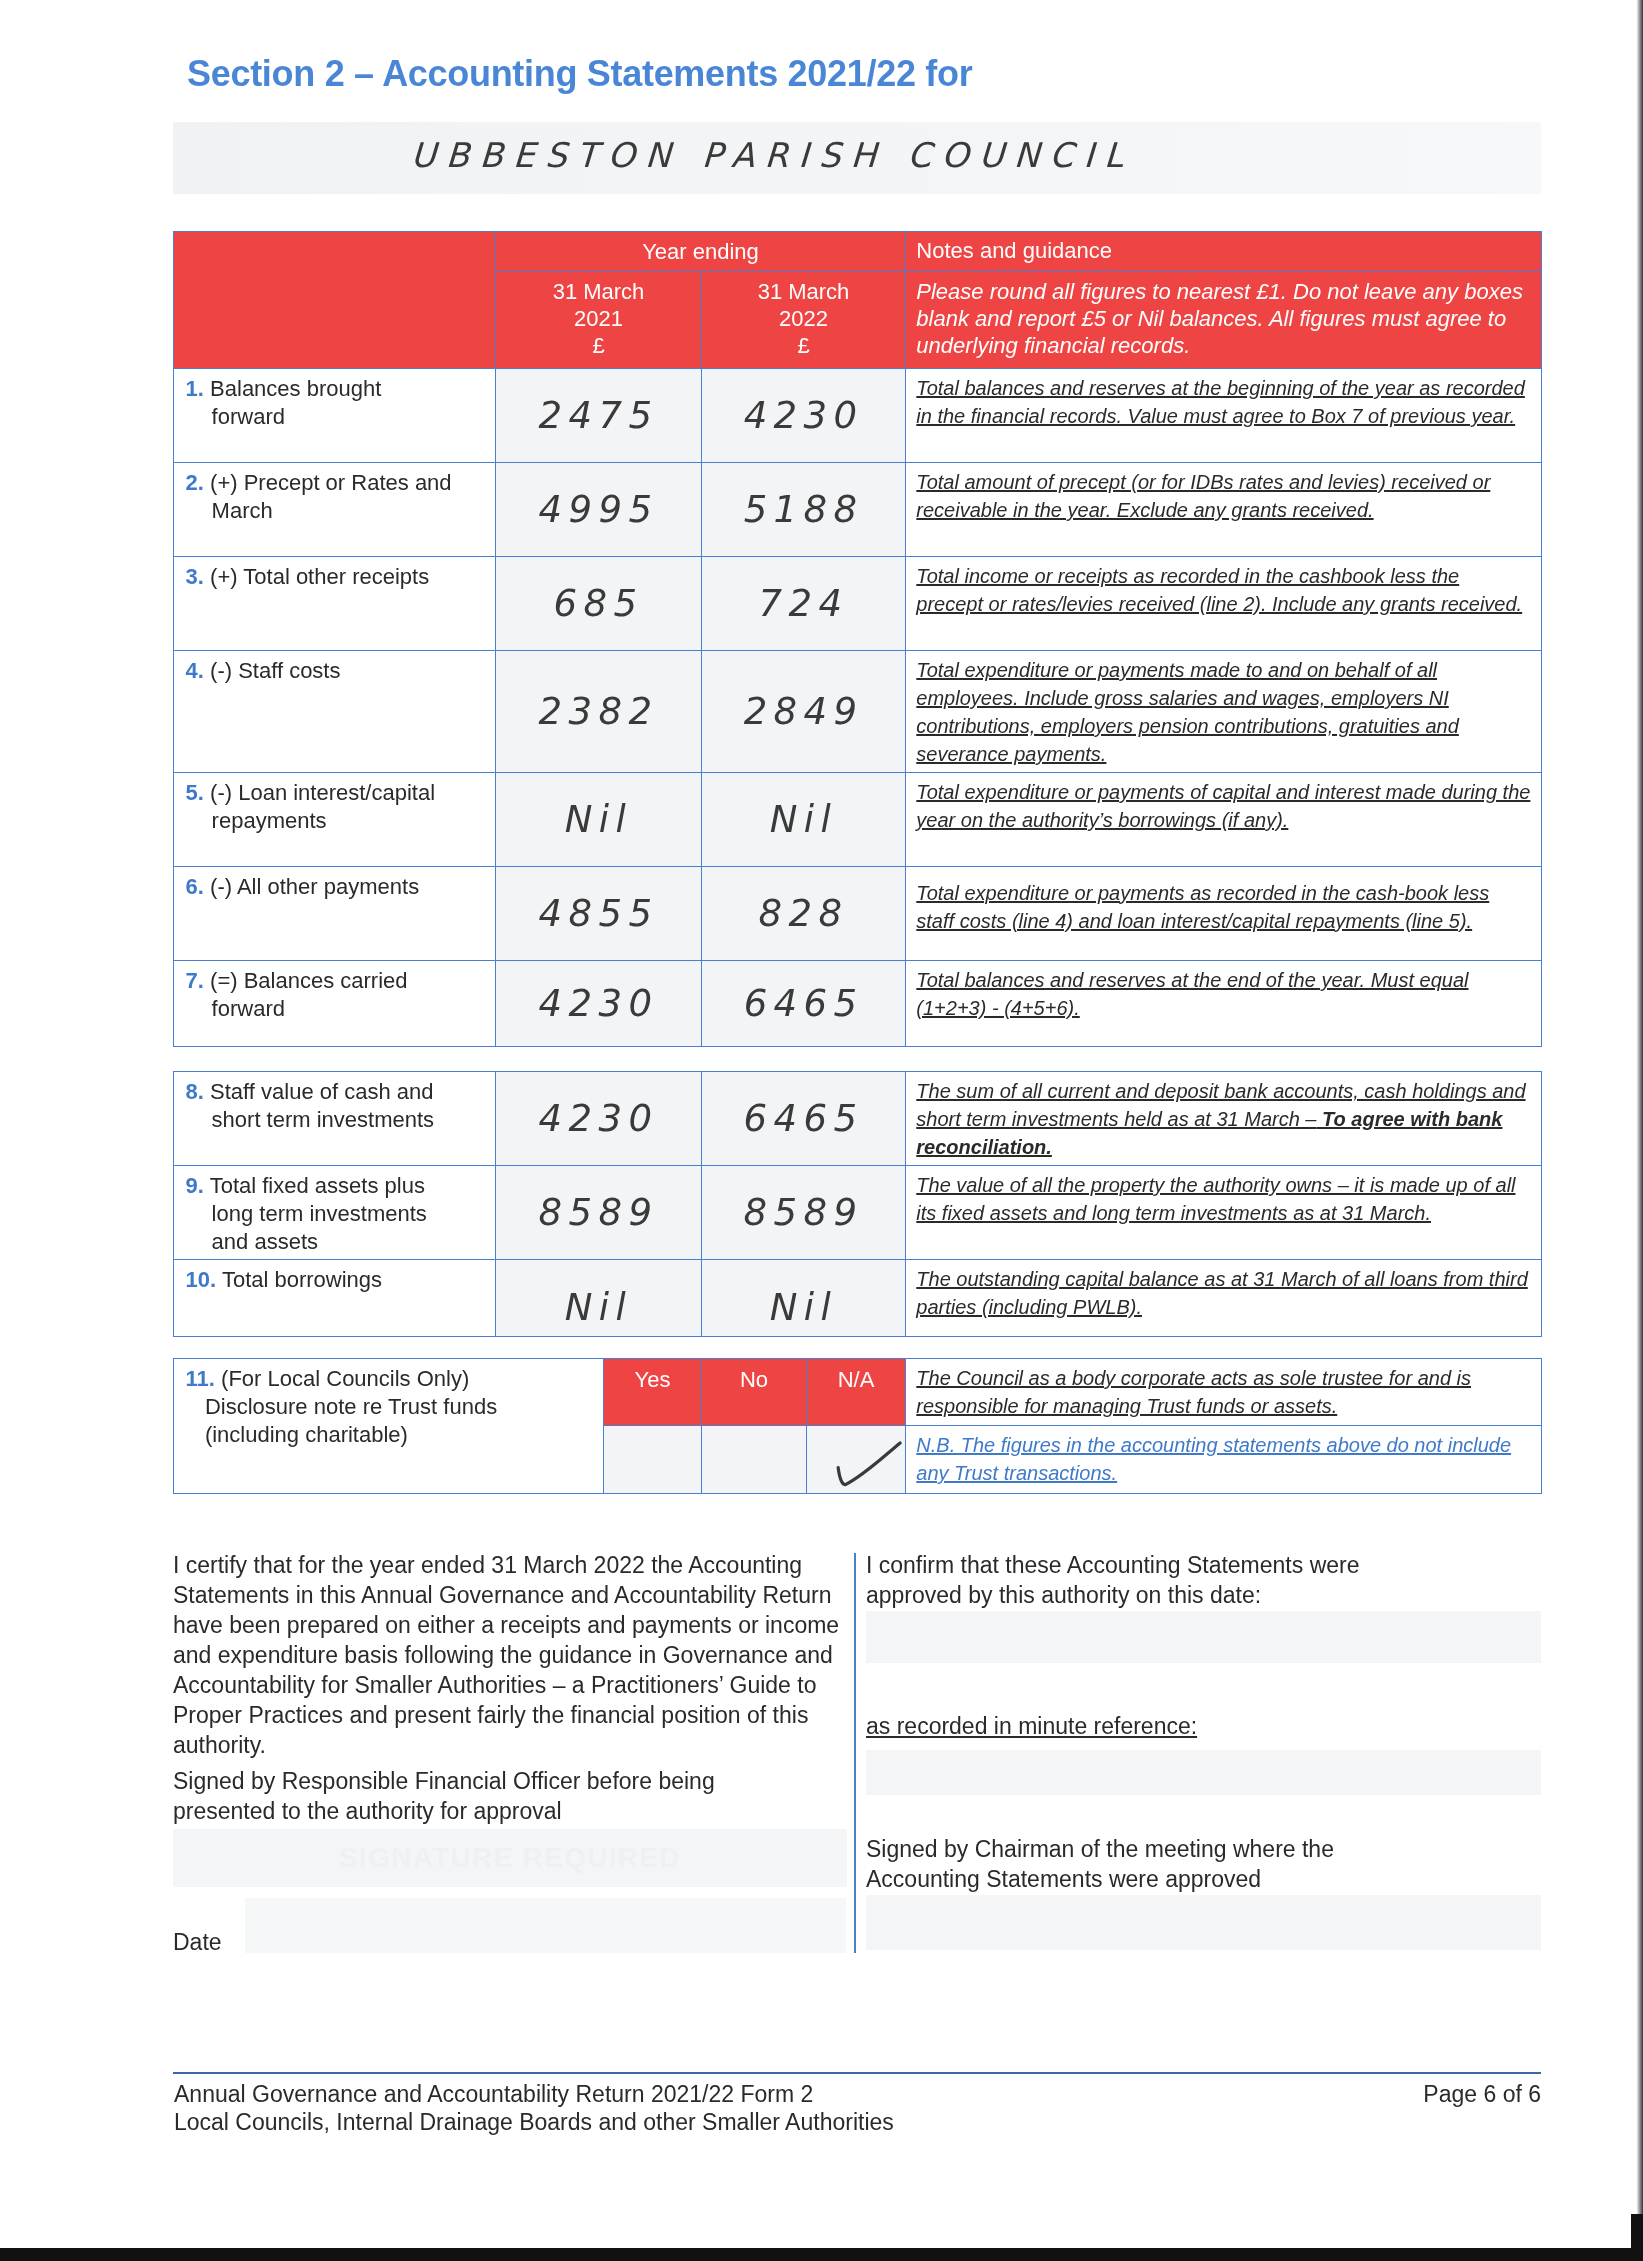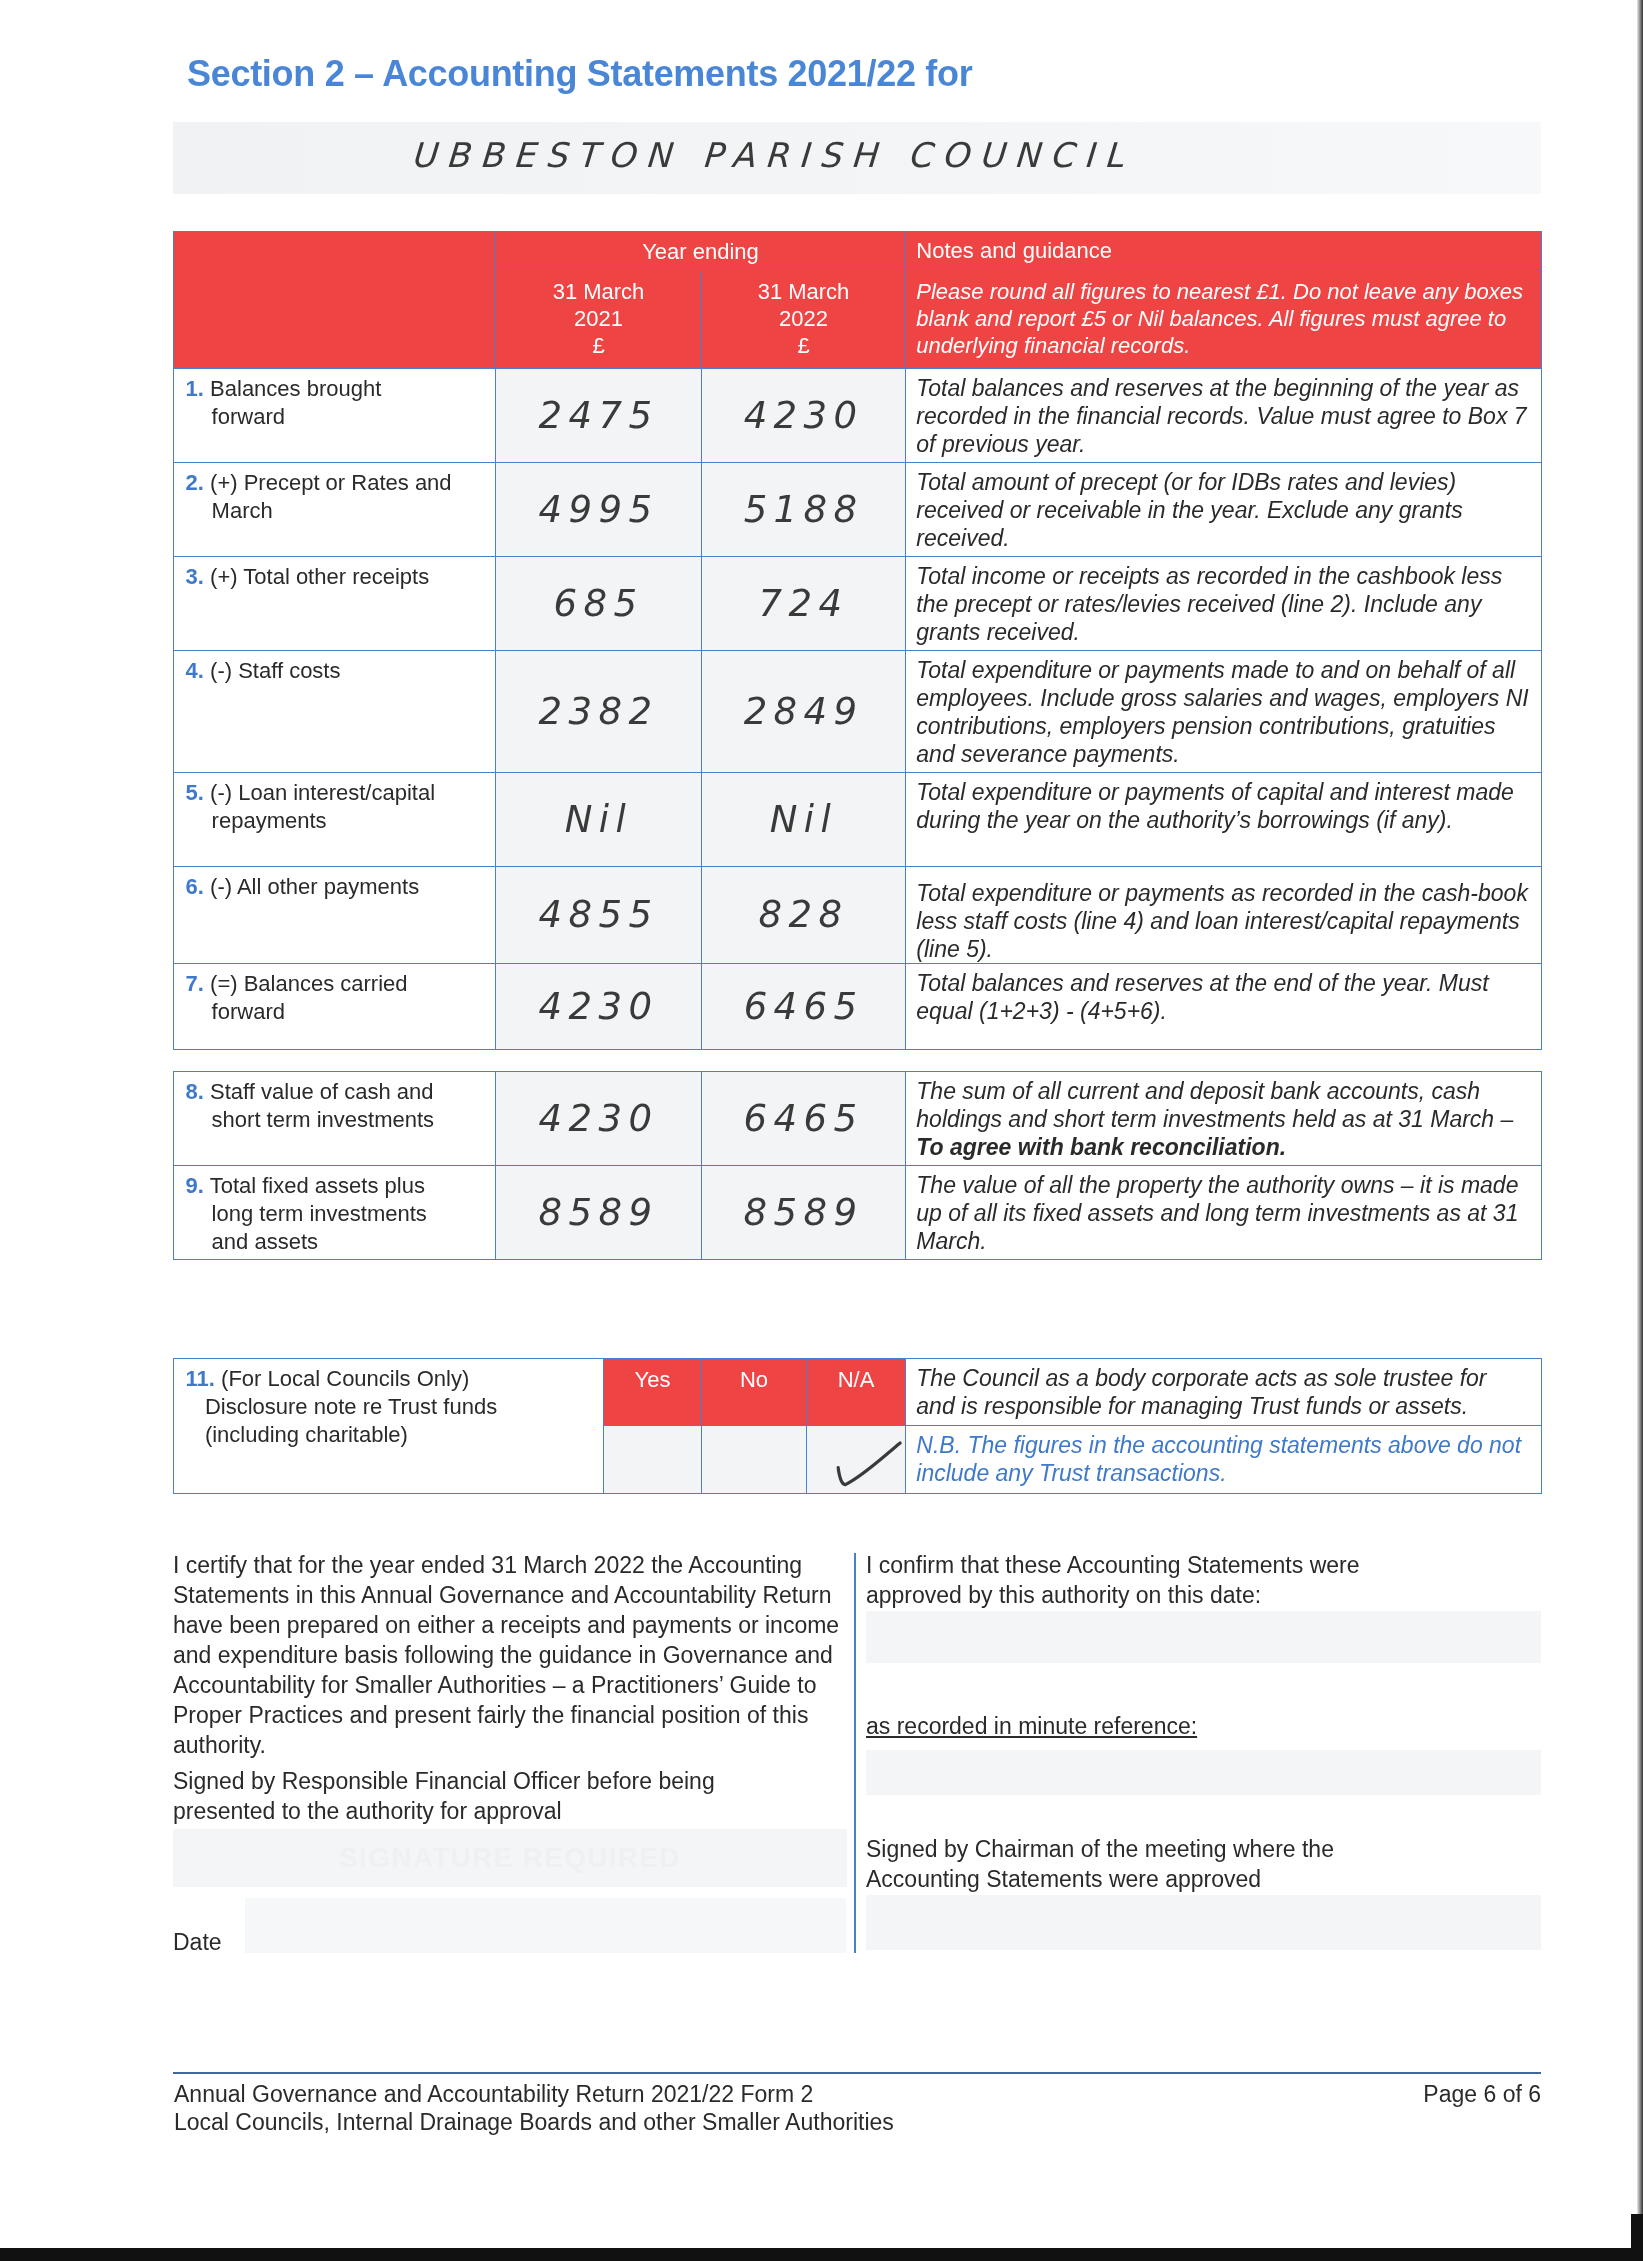--- a/index.html
+++ b/index.html
@@ -39,21 +39,21 @@
   .lbl { font-size: 22px; line-height: 28px; padding: 6.4px 9px 0 11.6px !important; color: #2a2a2a; }
   .lbl .num { color: #3f79c9; font-weight: bold; }
   .lbl .cont { padding-left: 26px; display: block; }
   .val {
     background: #f3f4f6; text-align: center;
     font-family: "DejaVu Sans", sans-serif; font-weight: 300;
     font-size: 37px; color: #3a3a3a; letter-spacing: 6.4px;
     vertical-align: middle !important; font-style: italic;
   }
   .note {
-    font-style: italic; font-size: 23px; line-height: 28px; padding: 5.2px 10.3px 0 10.3px !important; color: #2a2a2a;
+    font-style: italic; font-size: 20px; line-height: 28px; padding: 5.2px 10.3px 0 10.3px !important; color: #2a2a2a; text-decoration: underline;
   }
   .note b { font-weight: bold; }
   .note-blue { color: #3f79c9; }
   .yn-hdr { text-align: center; font-size: 22px; padding-top: 7.7px !important; }
   .yn-cell { background: #f3f4f6; position: relative; }
   .check { position: absolute; left: 26px; top: 13px; width: 71px; height: 52px; }
   .body-text { font-size: 23px; line-height: 30px; color: #2a2a2a; }
   .divider-v { left: 854px; top: 1553px; width: 1.9px; height: 400px; background: #4a7fcf; }
   .sig-box { background: #f4f5f7; }
   .sig-ghost { color: #eef0f3; font-weight: bold; font-size: 28px; text-align: center; letter-spacing: 1.3px; }
@@ -158,20 +158,26 @@
     <td class="val">4230</td>
     <td class="val">6465</td>
     <td class="note"><span>The sum of all current and deposit bank accounts, cash holdings and short term investments held as at 31 March –</span> <b>To agree with bank reconciliation.</b></td>
   </tr>
   <tr style="height:94px;">
     <td class="lbl"><span class="num">9.</span> <span>Total fixed assets plus</span><span class="cont">long term investments</span><span class="cont">and assets</span></td>
     <td class="val">8589</td>
     <td class="val">8589</td>
     <td class="note">The value of all the property the authority owns – it is made up of all its fixed assets and long term investments as at 31 March.</td>
   </tr>
+  <tr style="height:77px;">
+    <td class="lbl"><span class="num">10.</span> <span>Total borrowings</span></td>
+    <td class="val" style="padding-top:19.3px !important;">Nil</td>
+    <td class="val" style="padding-top:19.3px !important;">Nil</td>
+    <td class="note">The outstanding capital balance as at 31 March of all loans from third parties (including PWLB).</td>
+  </tr>
 </tbody>
   </table>
 
 <table class="grid" style="left:173px; top:1358px; width:1368px;">
   <colgroup>
     <col style="width:430px">
       <col style="width:98px">
       <col style="width:105px">
       <col style="width:99px">
       <col style="width:636px">

